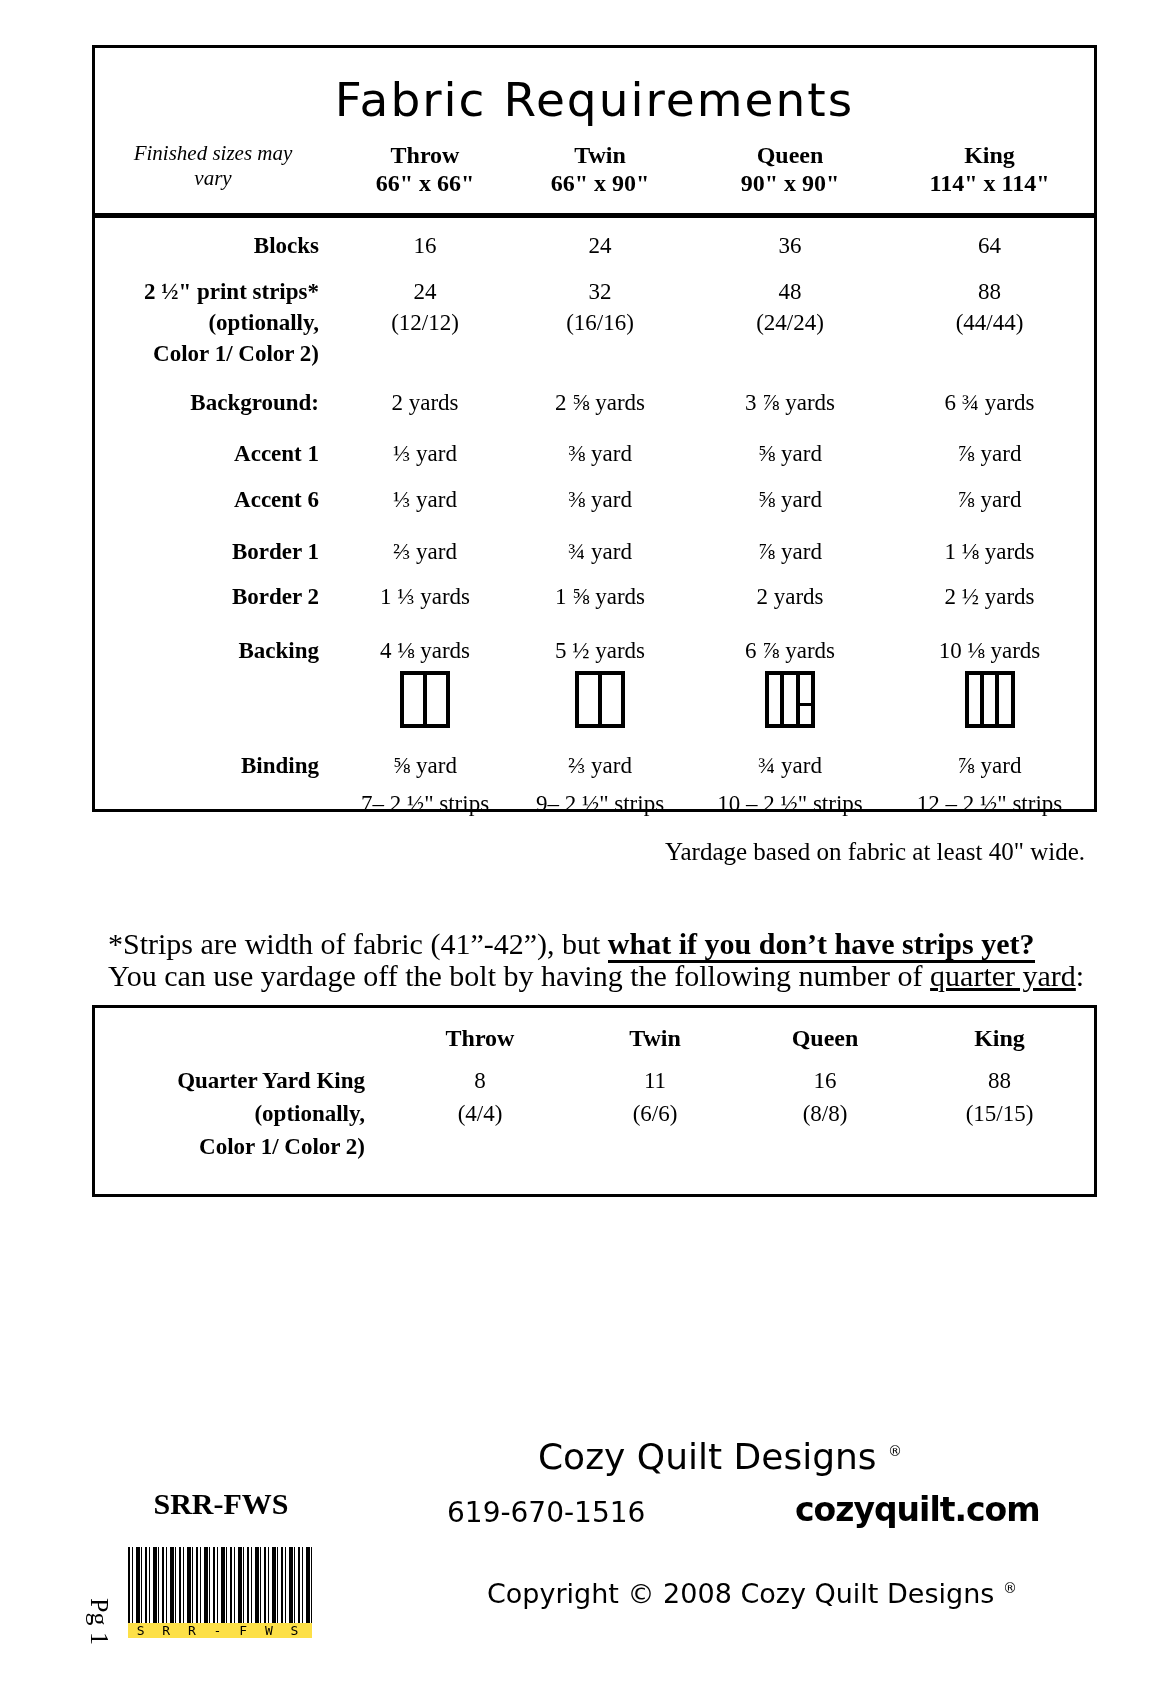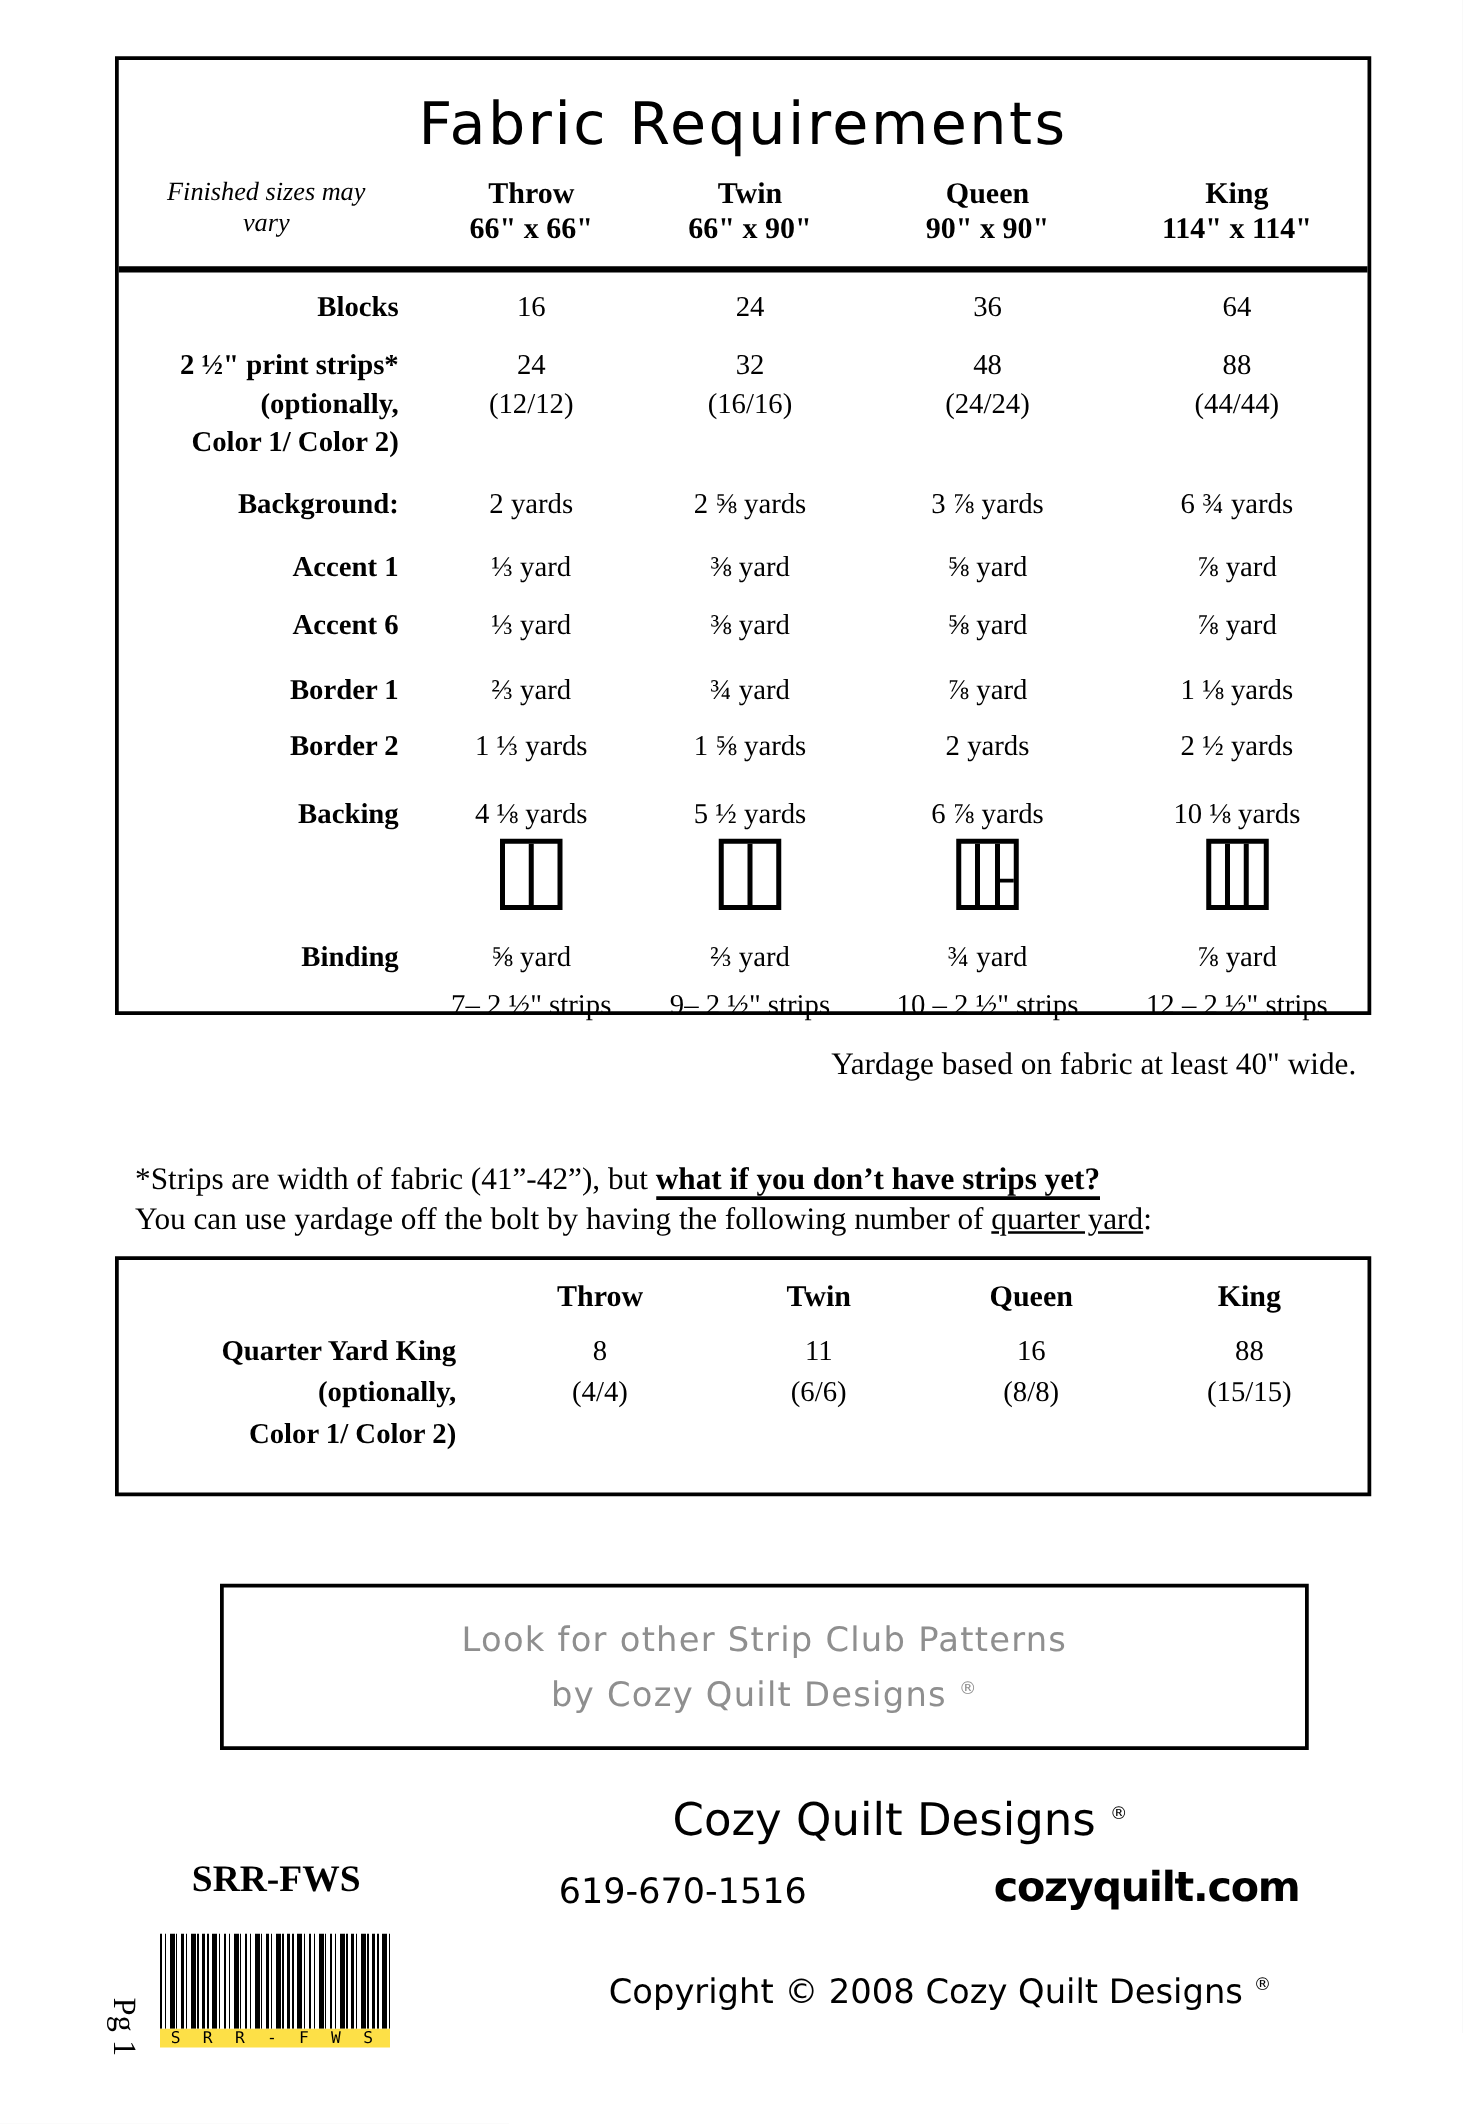--- a/index.html
+++ b/index.html
@@ -34,21 +34,21 @@
   .row-bindstrips { margin-top: 11px; white-space: nowrap; }
 
   .backing-diagram { display: inline-flex; width: 50px; height: 57px; border: 4px solid #000; background: #fff; }
   .backing-diagram .panel { flex: 1; border-right: 4px solid #000; position: relative; }
   .backing-diagram .panel:last-child { border-right: none; }
   .backing-diagram .panel.partial::after { content: ""; position: absolute; left: 0; right: 0; top: 58%;
                                            border-top: 3px solid #000; }
 
   .yardage-note { position: absolute; left: 92px; top: 838px; width: 993px; text-align: right; font-size: 25px; }
 
-  .strips-note { position: absolute; left: 108px; top: 928px; font-size: 25px; line-height: 32px; }
+  .strips-note { position: absolute; left: 108px; top: 928px; font-size: 30px; line-height: 32px; }
   .bold-underline { font-weight: bold; border-bottom: 3px solid #000; }
   .underline { text-decoration: underline; text-align: right; }
 
   
   .q-table { position: absolute; left: 92px; top: 1005px; width: 1005px; height: 192px; border: 3px solid #000; }
   .qgrid { display: grid; grid-template-columns: 300px 170px 180px 160px 189px; align-items: start; }
   .q-header { margin-top: 16px; font-weight: bold; font-size: 24px; line-height: 28px; }
   .q-rows { margin-top: 12px; font-size: 23px; line-height: 33px; }
   .qgrid .cell.label { padding-right: 30px; }
 
@@ -263,24 +263,20 @@
         <div>16</div>
         <div>(8/8)</div>
       </div>
       <div class="cell">
         <div>88</div>
         <div>(15/15)</div>
       </div>
     </div>
   </div>
 
-  <div class="promo-box hand">
-    <div class="promo-line1">Look for other Strip Club Patterns</div>
-    <div class="promo-line2"><span>by Cozy Quilt Designs</span> <sup class="reg">®</sup></div>
-  </div>
 
   <div class="footer-brand hand"><span>Cozy Quilt Designs</span> <sup class="reg">®</sup></div>
 
   <div class="sku">SRR-FWS</div>
   <div class="barcode"></div>
   <div class="barcode-label">S R R - F W S</div>
 
   <div class="phone hand">619-670-1516</div>
   <div class="website">cozyquilt.com</div>
   <div class="copyright hand"><span>Copyright © 2008 Cozy Quilt Designs</span> <sup class="reg">®</sup></div>

